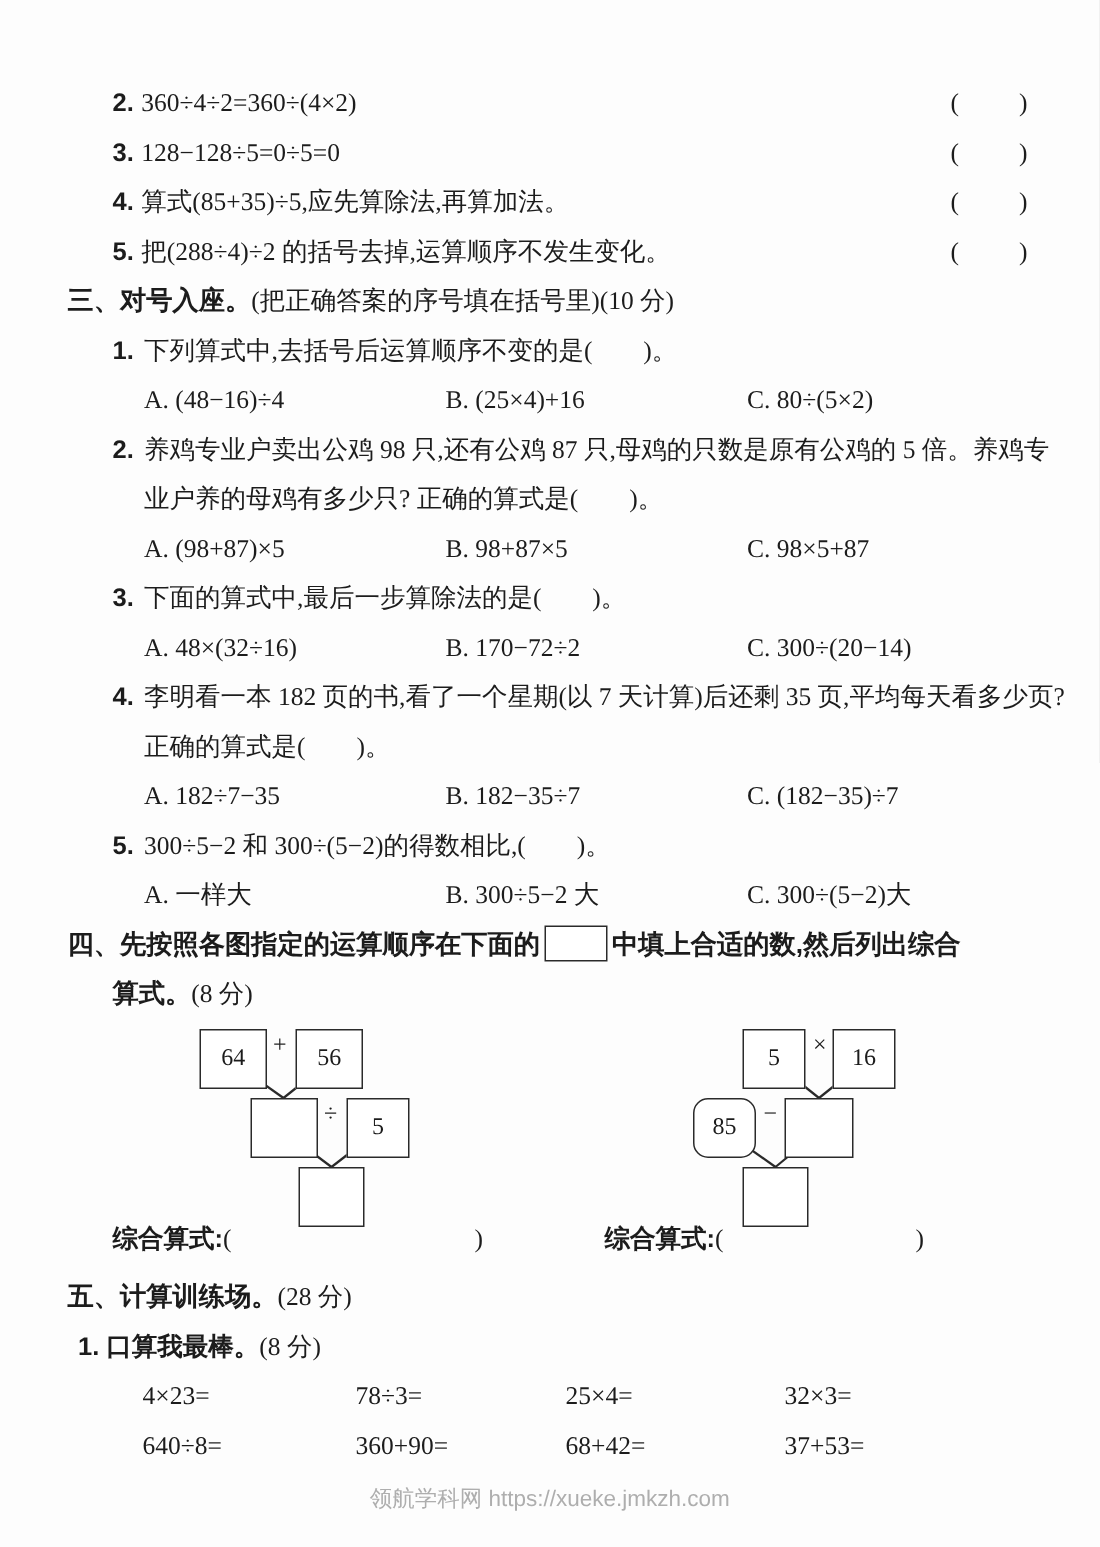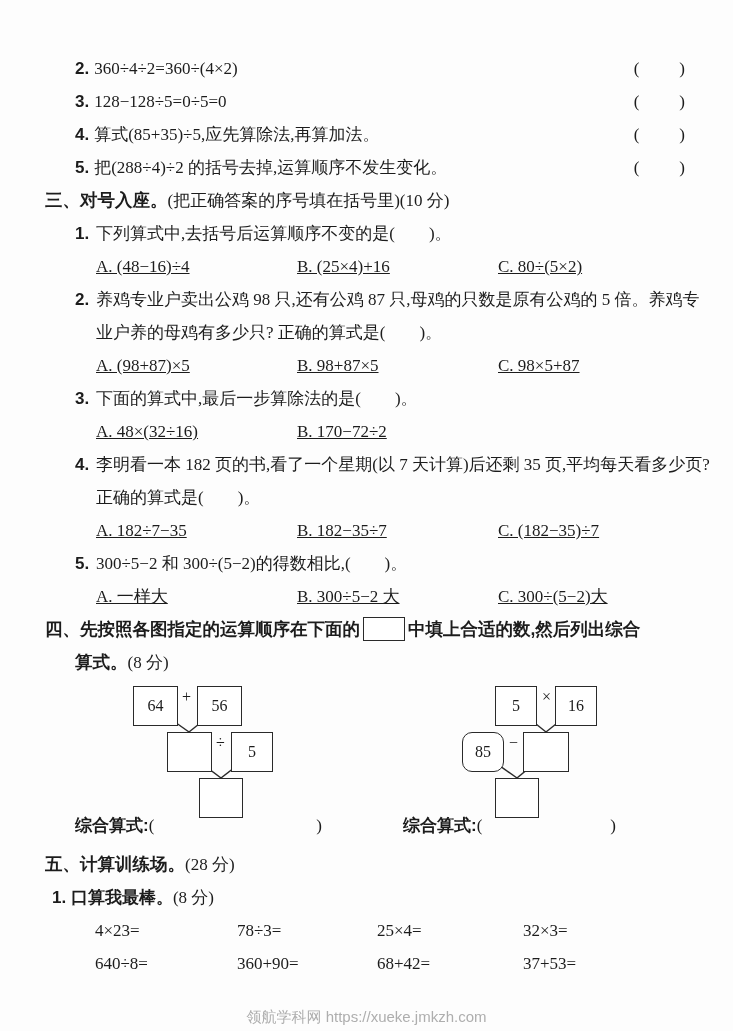--- a/index.html
+++ b/index.html
@@ -37,21 +37,21 @@
     margin:0 3px; background:#fff;
   }
   .head-line2 { padding-left:75px; line-height:33px;
     font-family:"Liberation Sans", sans-serif; font-weight:bold; font-size:17.5px; }
   
   .choice-qs { margin-left:75px; width:637px; }
   .q { position:relative; padding-left:21px; line-height:33px; }
   .qnum { position:absolute; left:0; font-weight:bold; font-family:"Liberation Sans", sans-serif; }
   .opts {
     display:grid; grid-template-columns:201px 201px 1fr;
-    padding-left:21px; line-height:33px;text-decoration:underline;
+    padding-left:21px; line-height:33px;
   }
   
   .diagrams { position:relative; height:128px; margin-top:1px; }
   .diagram { position:absolute; top:0; width:200px; height:128px; }
   .diagram svg { position:absolute; left:0; top:0; }
   .dbox {
     position:absolute; height:40px;
     border:1.5px solid #2a2a2a; background:#fff;
     display:flex; align-items:center; justify-content:center;
     font-size:16px;
@@ -64,21 +64,21 @@
   
   .calc-head { margin-top:6px; }
   .calc-sub { padding-left:52px; line-height:33px;
     font-family:"Liberation Sans", sans-serif; font-weight:bold; }
   .calc-grid {
     display:grid; grid-template-columns:142px 140px 146px 1fr;
     margin-left:95px; line-height:33px;
   }
   
   .footer {
-    margin-top:28px; text-align:center;
+    margin-top:10px; text-align:center;
     color:#aeaeae; font-size:15px;
     font-family:"Liberation Sans", sans-serif;
   }
 </style>
 </head>
 <body>
 
 <div class="page">
 
   <section class="judge">
@@ -130,20 +130,21 @@
         <span>C. 98×5+87</span>
       </div>
 
       <div class="q">
         <span class="qnum">3.</span>
         <span class="qtext">下面的算式中,最后一步算除法的是(　　)。</span>
       </div>
       <div class="opts">
         <span>A. 48×(32÷16)</span>
         <span>B. 170−72÷2</span>
+        <span>C. 300÷(20−14)</span>
       </div>
 
       <div class="q">
         <span class="qnum">4.</span>
         <span class="qtext">李明看一本 182 页的书,看了一个星期(以 7 天计算)后还剩 35 页,平均每天看多少页? 正确的算式是(　　)。</span>
       </div>
       <div class="opts">
         <span>A. 182÷7−35</span>
         <span>B. 182−35÷7</span>
         <span>C. (182−35)÷7</span>

